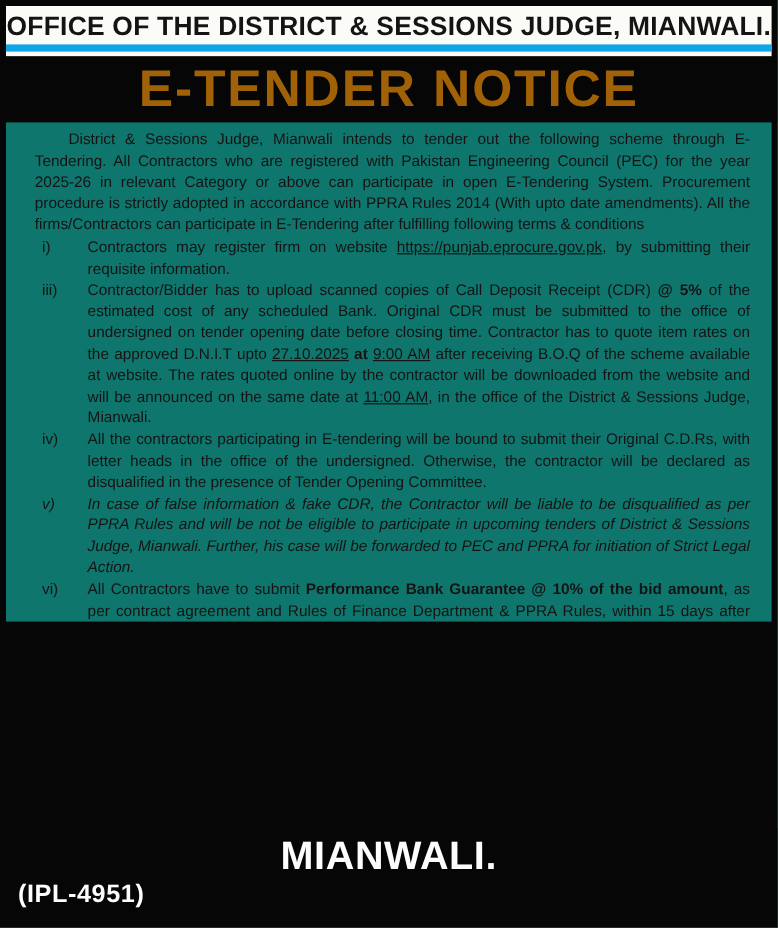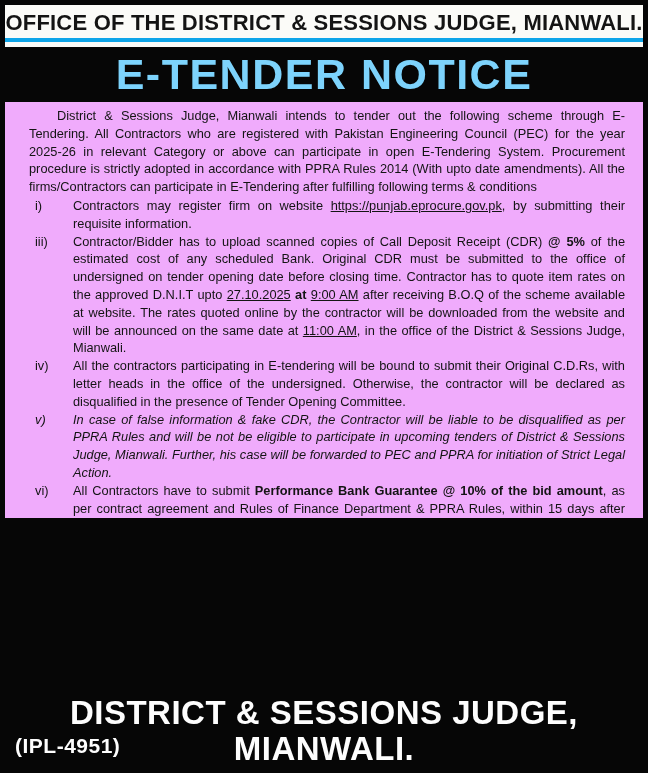--- a/index.html
+++ b/index.html
@@ -13,35 +13,35 @@
     box-sizing:border-box;
   }
   
   .office-band{
     position:absolute;top:5px;left:5px;right:5px;height:42px;
     background:#fbfbf8;
     display:flex;align-items:center;justify-content:center;
   }
   .office-title{
     font-weight:bold;font-size:22px;letter-spacing:.2px;white-space:nowrap;
-    border-bottom:4px solid #0ea5e9;padding-bottom:2px;
+    border-bottom:6px solid #0ea5e9;padding-bottom:2px;
   }
   
   .notice-band{
     position:absolute;top:47px;left:0;right:0;height:55px;
-    background:#060606;color:#7dd3fc;
+    background:#060606;color:#a16207;
     display:flex;align-items:center;justify-content:center;
   }
   .notice-title{
     font-weight:bold;font-size:43px;letter-spacing:1.5px;white-space:nowrap;
   }
   
   .body-area{
     position:absolute;top:102px;left:5px;right:5px;height:416px;
-    background:#f0abfc;overflow:hidden;
+    background:#0f766e;overflow:hidden;
     font-size:12.8px;line-height:17.8px;
   }
   .intro{
     margin:5px 18px 0 24px;
     text-align:justify;text-indent:28px;
   }
   .terms{margin:1px 18px 0 26px;}
   .term{display:flex;align-items:flex-start;}
   .term .num{flex:0 0 42px;padding-left:4px;box-sizing:border-box;}
   .term .txt{flex:1;text-align:justify;margin:0;}
@@ -142,19 +142,18 @@
           <th class="h-time c-center">Time Limit</th>
         </tr>
       </thead>
 
     </table>
 
   </div>
 
   <div class="footer">
     <div class="sig">
-      <div>DISTRICT &amp; SESSIONS JUDGE,</div>
       <div>MIANWALI.</div>
     </div>
     <div class="ipl">(IPL-4951)</div>
   </div>
 
 </div>
 
 </body></html>

